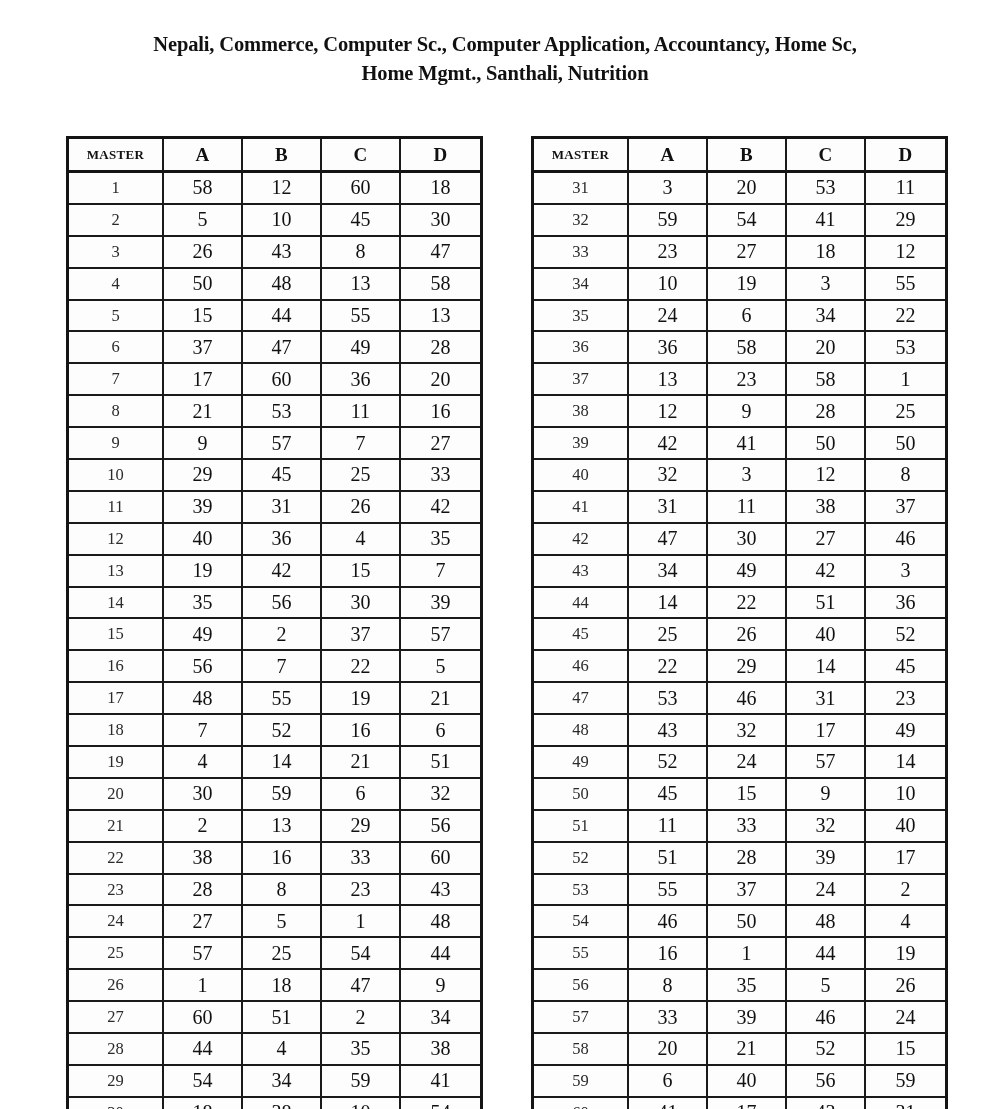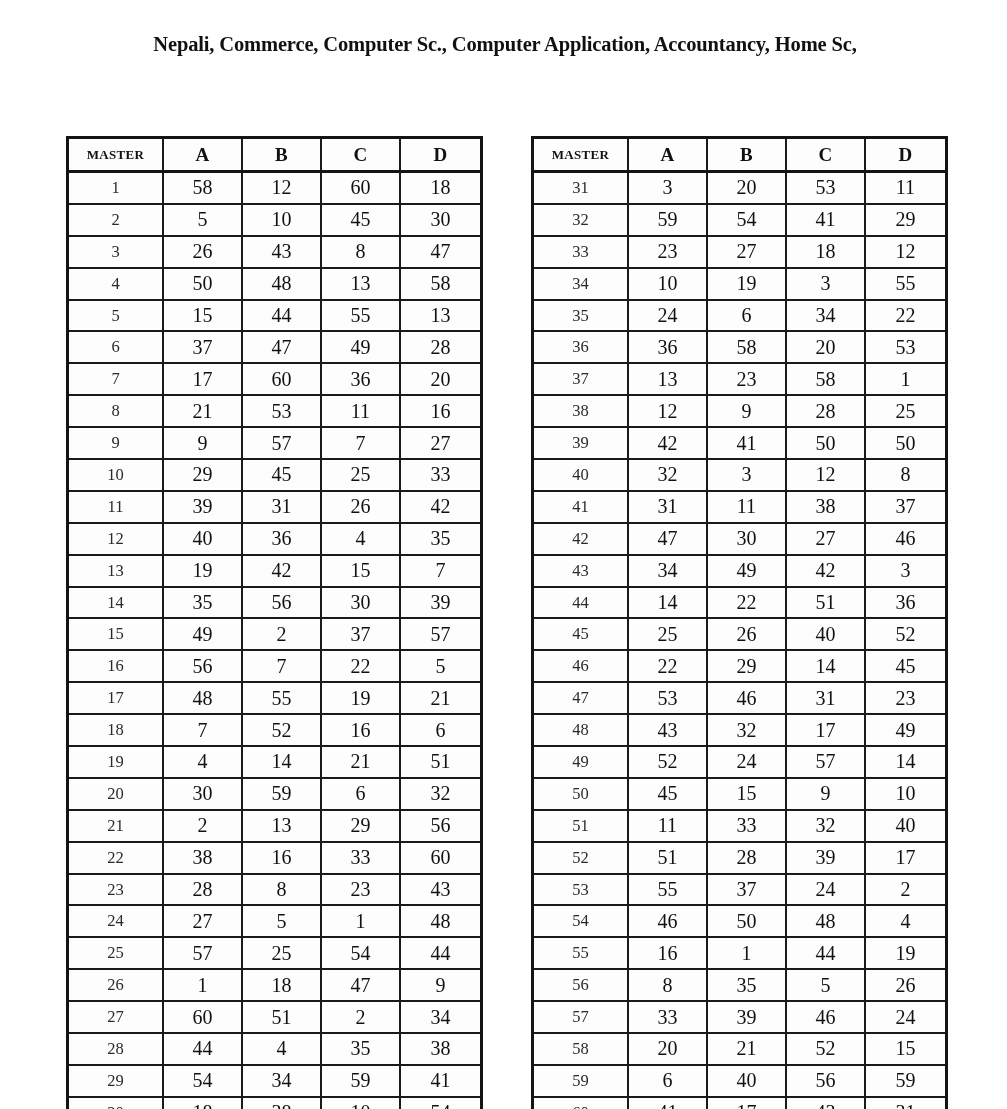--- a/index.html
+++ b/index.html
@@ -103,20 +103,21 @@
     font-weight: normal;
   }
 </style>
 </head>
 <body>
 
 <div class="page">
 
   <div class="title-block">
     <div class="title-line">Nepali, Commerce, Computer Sc., Computer Application, Accountancy, Home Sc,</div>
+    <div class="title-line">Home Mgmt., Santhali, Nutrition</div>
   </div>
 
   <div class="tables">
 
     <table class="master-table">
       <colgroup>
         <col class="c-master">
           <col class="c-ab">
           <col class="c-ab">
           <col class="c-ab">

